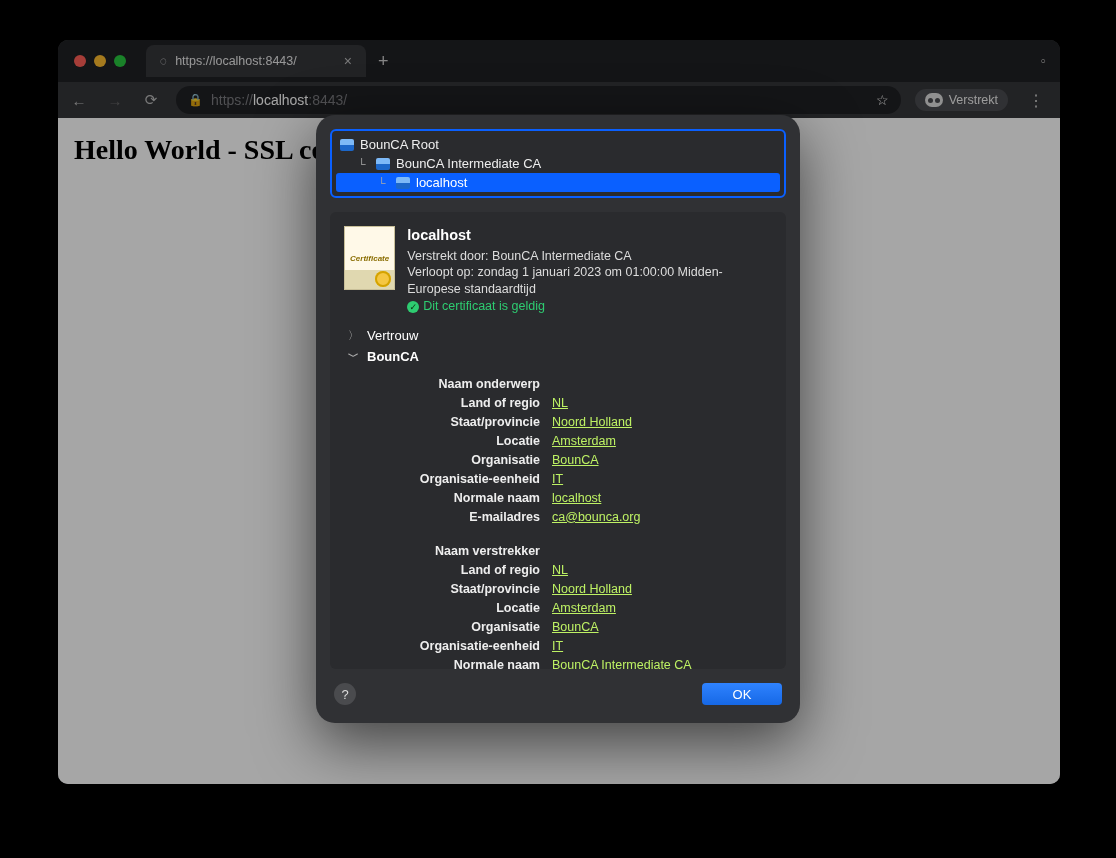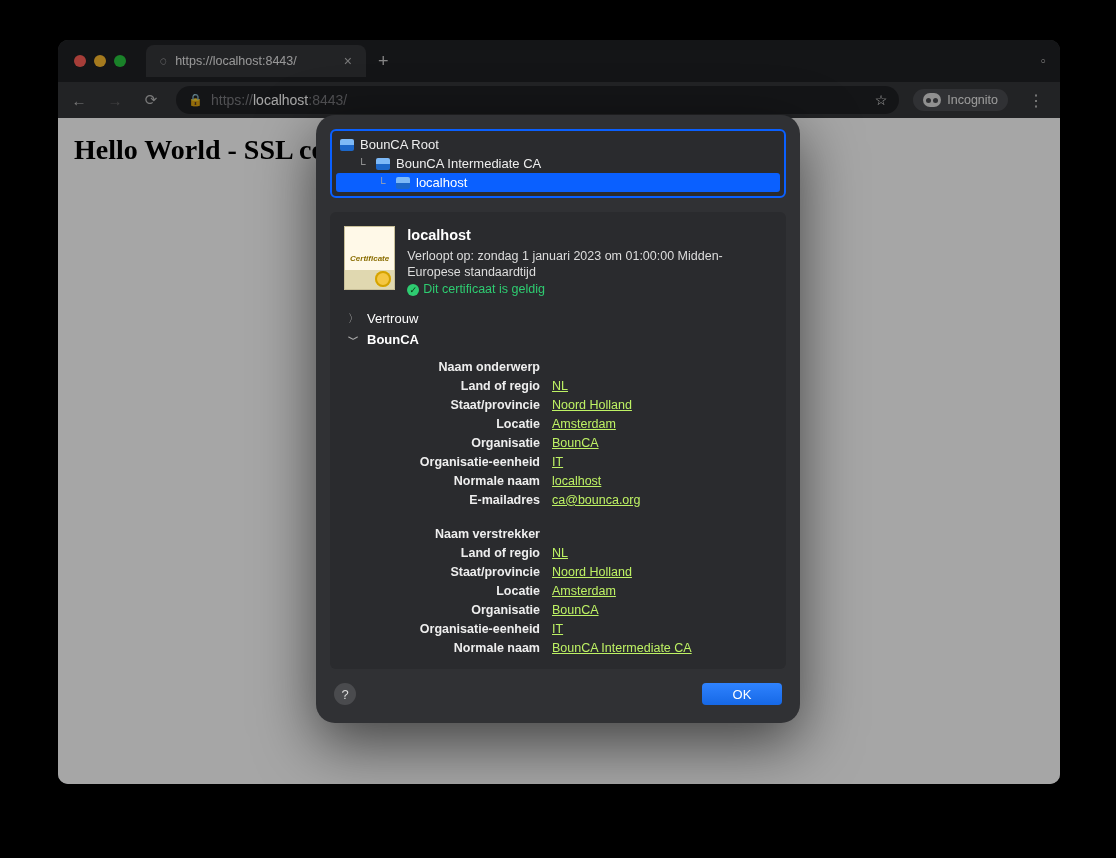--- a/index.html
+++ b/index.html
@@ -232,21 +232,21 @@
     <div class="navbtn">⟳</div>
     <div class="omnibox">
       <span class="lock">🔒</span>
       <span class="url">
         <span class="dim">https://</span><span class="bold">localhost</span><span class="dim">:8443/</span>
       </span>
       <span class="star">☆</span>
     </div>
     <div class="incognito-badge">
       <span class="mask"></span>
-      <span>Incognito</span>
+      <span>Verstrekt</span>
     </div>
     <div class="menu-btn">⋮</div>
   </div>
 
   <div class="page-content">
     <h1>Hello World - SSL                                             certificate</h1>
   </div>
 </div>
 
 <div class="overlay"></div>
@@ -269,20 +269,21 @@
     </div>
   </div>
 
   <div class="dialog-body">
     <div class="cert-header">
       <div class="cert-badge">
         <span>Certificate</span>
       </div>
       <div class="cert-meta">
         <div class="cname">localhost</div>
+        <div>Verstrekt door: BounCA Intermediate CA</div>
         <div>Verloopt op: zondag 1 januari 2023 om 01:00:00 Midden-Europese standaardtijd</div>
         <div class="cert-valid">
           <span class="check">✓</span>
           <span>Dit certificaat is geldig</span>
         </div>
       </div>
     </div>
 
     <div class="disclosure">
       <span class="chev">〉</span>

